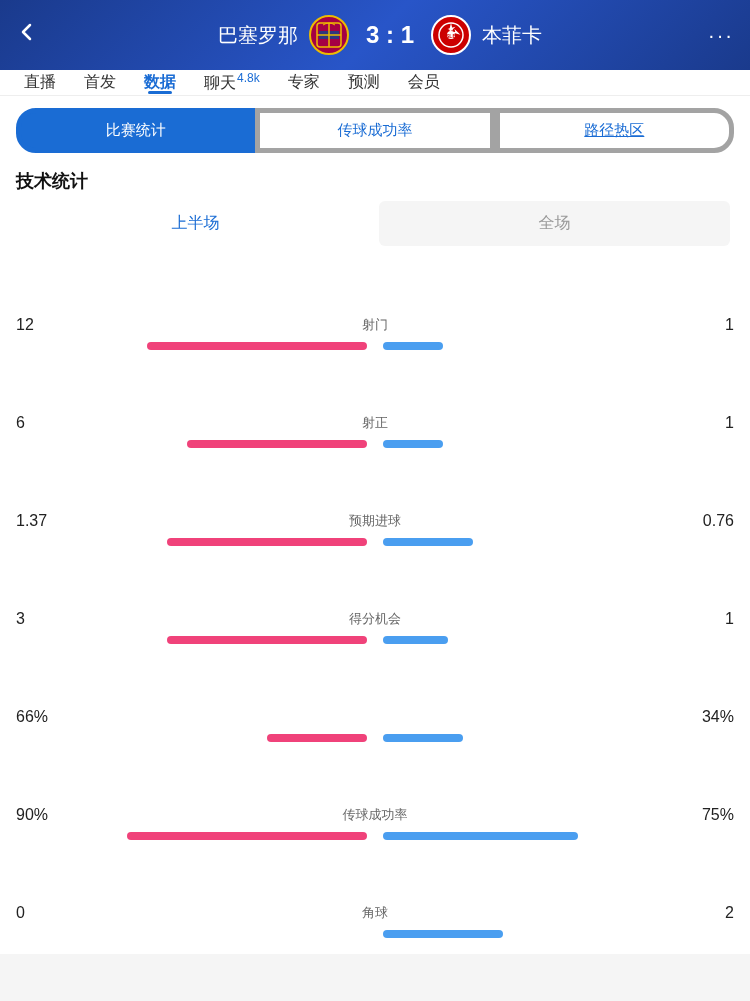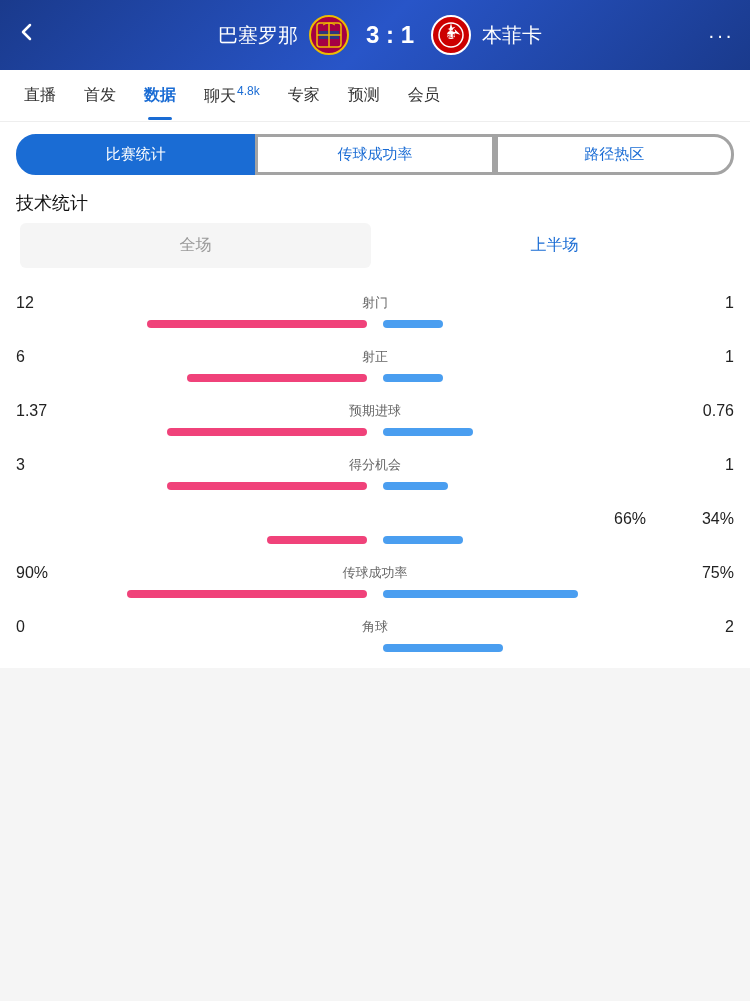--- a/index.html
+++ b/index.html
@@ -61,21 +61,21 @@
 
     
     .nav-tabs {
       background: white;
       display: flex;
       align-items: center;
       padding: 0 10px;
       border-bottom: 1px solid #eee;
     }
     .nav-tab {
-      padding: 14px 14px;
+      padding: 1px 14px;
       font-size: 16px;
       color: #333;
       cursor: pointer;
       position: relative;
       white-space: nowrap;
     }
     .nav-tab.active {
       color: #1a6cd4;
       font-weight: bold;
     }
@@ -103,41 +103,42 @@
       display: flex;
       padding: 12px 16px;
       gap: 0;
     }
     .sub-tab {
       flex: 1;
       text-align: center;
       padding: 8px 10px;
       font-size: 15px;
       cursor: pointer;
-      border: 3px solid #a3a3a3;
+      border: 5px solid #a3a3a3;
       color: #1a6cd4;
       background: white;
     }
     .sub-tab:first-child {
       border-radius: 20px 0 0 20px;
     }
     .sub-tab:last-child {
       border-radius: 0 20px 20px 0;
+      text-decoration: underline;
     }
     .sub-tab.active {
       background: #1a6cd4;
       color: white;
       border-color: #1a6cd4;
     }
 
     
     .section-title {
       padding: 16px 16px 8px;
       font-size: 18px;
-      font-weight: normal;
+      font-weight: bold;
       color: #111;
       background: white;
       margin-top: 10px;
     }
 
     
     .period-toggle {
       background: white;
       display: flex;
       padding: 0 16px 0;
@@ -164,23 +165,24 @@
       background: white;
       padding: 0 16px 10px;
     }
 
     
     .stat-row {
       padding: 14px 0 6px;
     }
     .stat-values {
       display: flex;
-      justify-content: flex-end;
+      justify-content: space-between;
       align-items: center;
       margin-bottom: 8px;
+      margin-top: 44px;
     }
     .stat-left-val {
       font-size: 16px;
       color: #222;
       font-weight: 500;
       min-width: 60px;
     }
     .stat-label {
       font-size: 13px;
       color: #666;
@@ -283,22 +285,22 @@
   <div class="sub-tabs" style="padding:0;">
     <div class="sub-tab active">比赛统计</div>
     <div class="sub-tab">传球成功率</div>
     <div class="sub-tab">路径热区</div>
   </div>
 </div>
 
 <div class="section-title" style="margin-top:0;">技术统计</div>
 
 <div class="period-toggle">
+  <div class="period-btn active">上半场</div>
   <div class="period-btn">全场</div>
-  <div class="period-btn active">上半场</div>
 </div>
 
 <div class="stats-container">
 
   <div class="stat-row">
     <div class="stat-values">
       <span class="stat-left-val">12</span>
       <span class="stat-label">射门</span>
       <span class="stat-right-val">1</span>
     </div>

